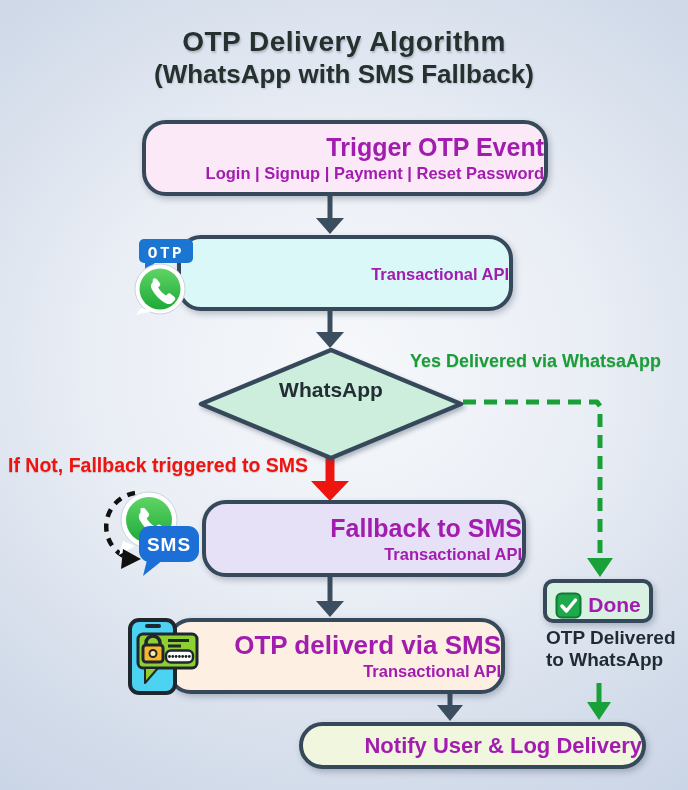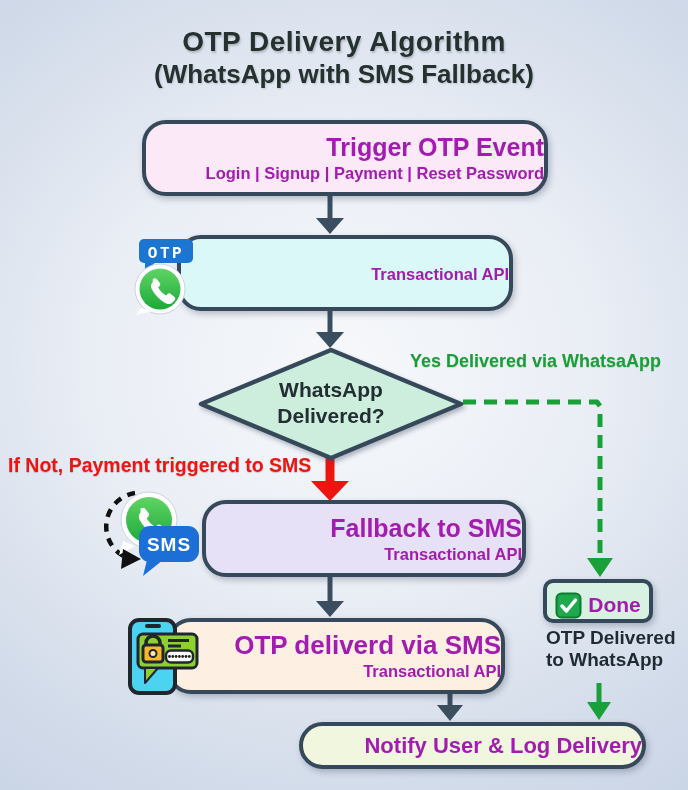--- a/index.html
+++ b/index.html
@@ -98,25 +98,24 @@
     <div class="t1">Trigger OTP Event</div>
     <div class="t2">Login | Signup | Payment | Reset Password</div>
   </div>
 
   <div class="node n-send">
     <div class="t2">Transactional API</div>
   </div>
 
   <div class="diamond-label">
     <div>WhatsApp</div>
-    <div>Delivered?</div>
   </div>
 
   <div class="lbl lbl-yes">Yes Delivered via WhatsaApp</div>
-  <div class="lbl lbl-no">If Not, Payment triggered to SMS</div>
+  <div class="lbl lbl-no">If Not, Fallback triggered to SMS</div>
 
   <div class="node n-fallback">
     <div class="t1">Fallback to SMS</div>
     <div class="t2">Transactional API</div>
   </div>
 
   <div class="node n-otpsms">
     <div class="t1">OTP deliverd via SMS</div>
     <div class="t2">Transactional API</div>
   </div>

